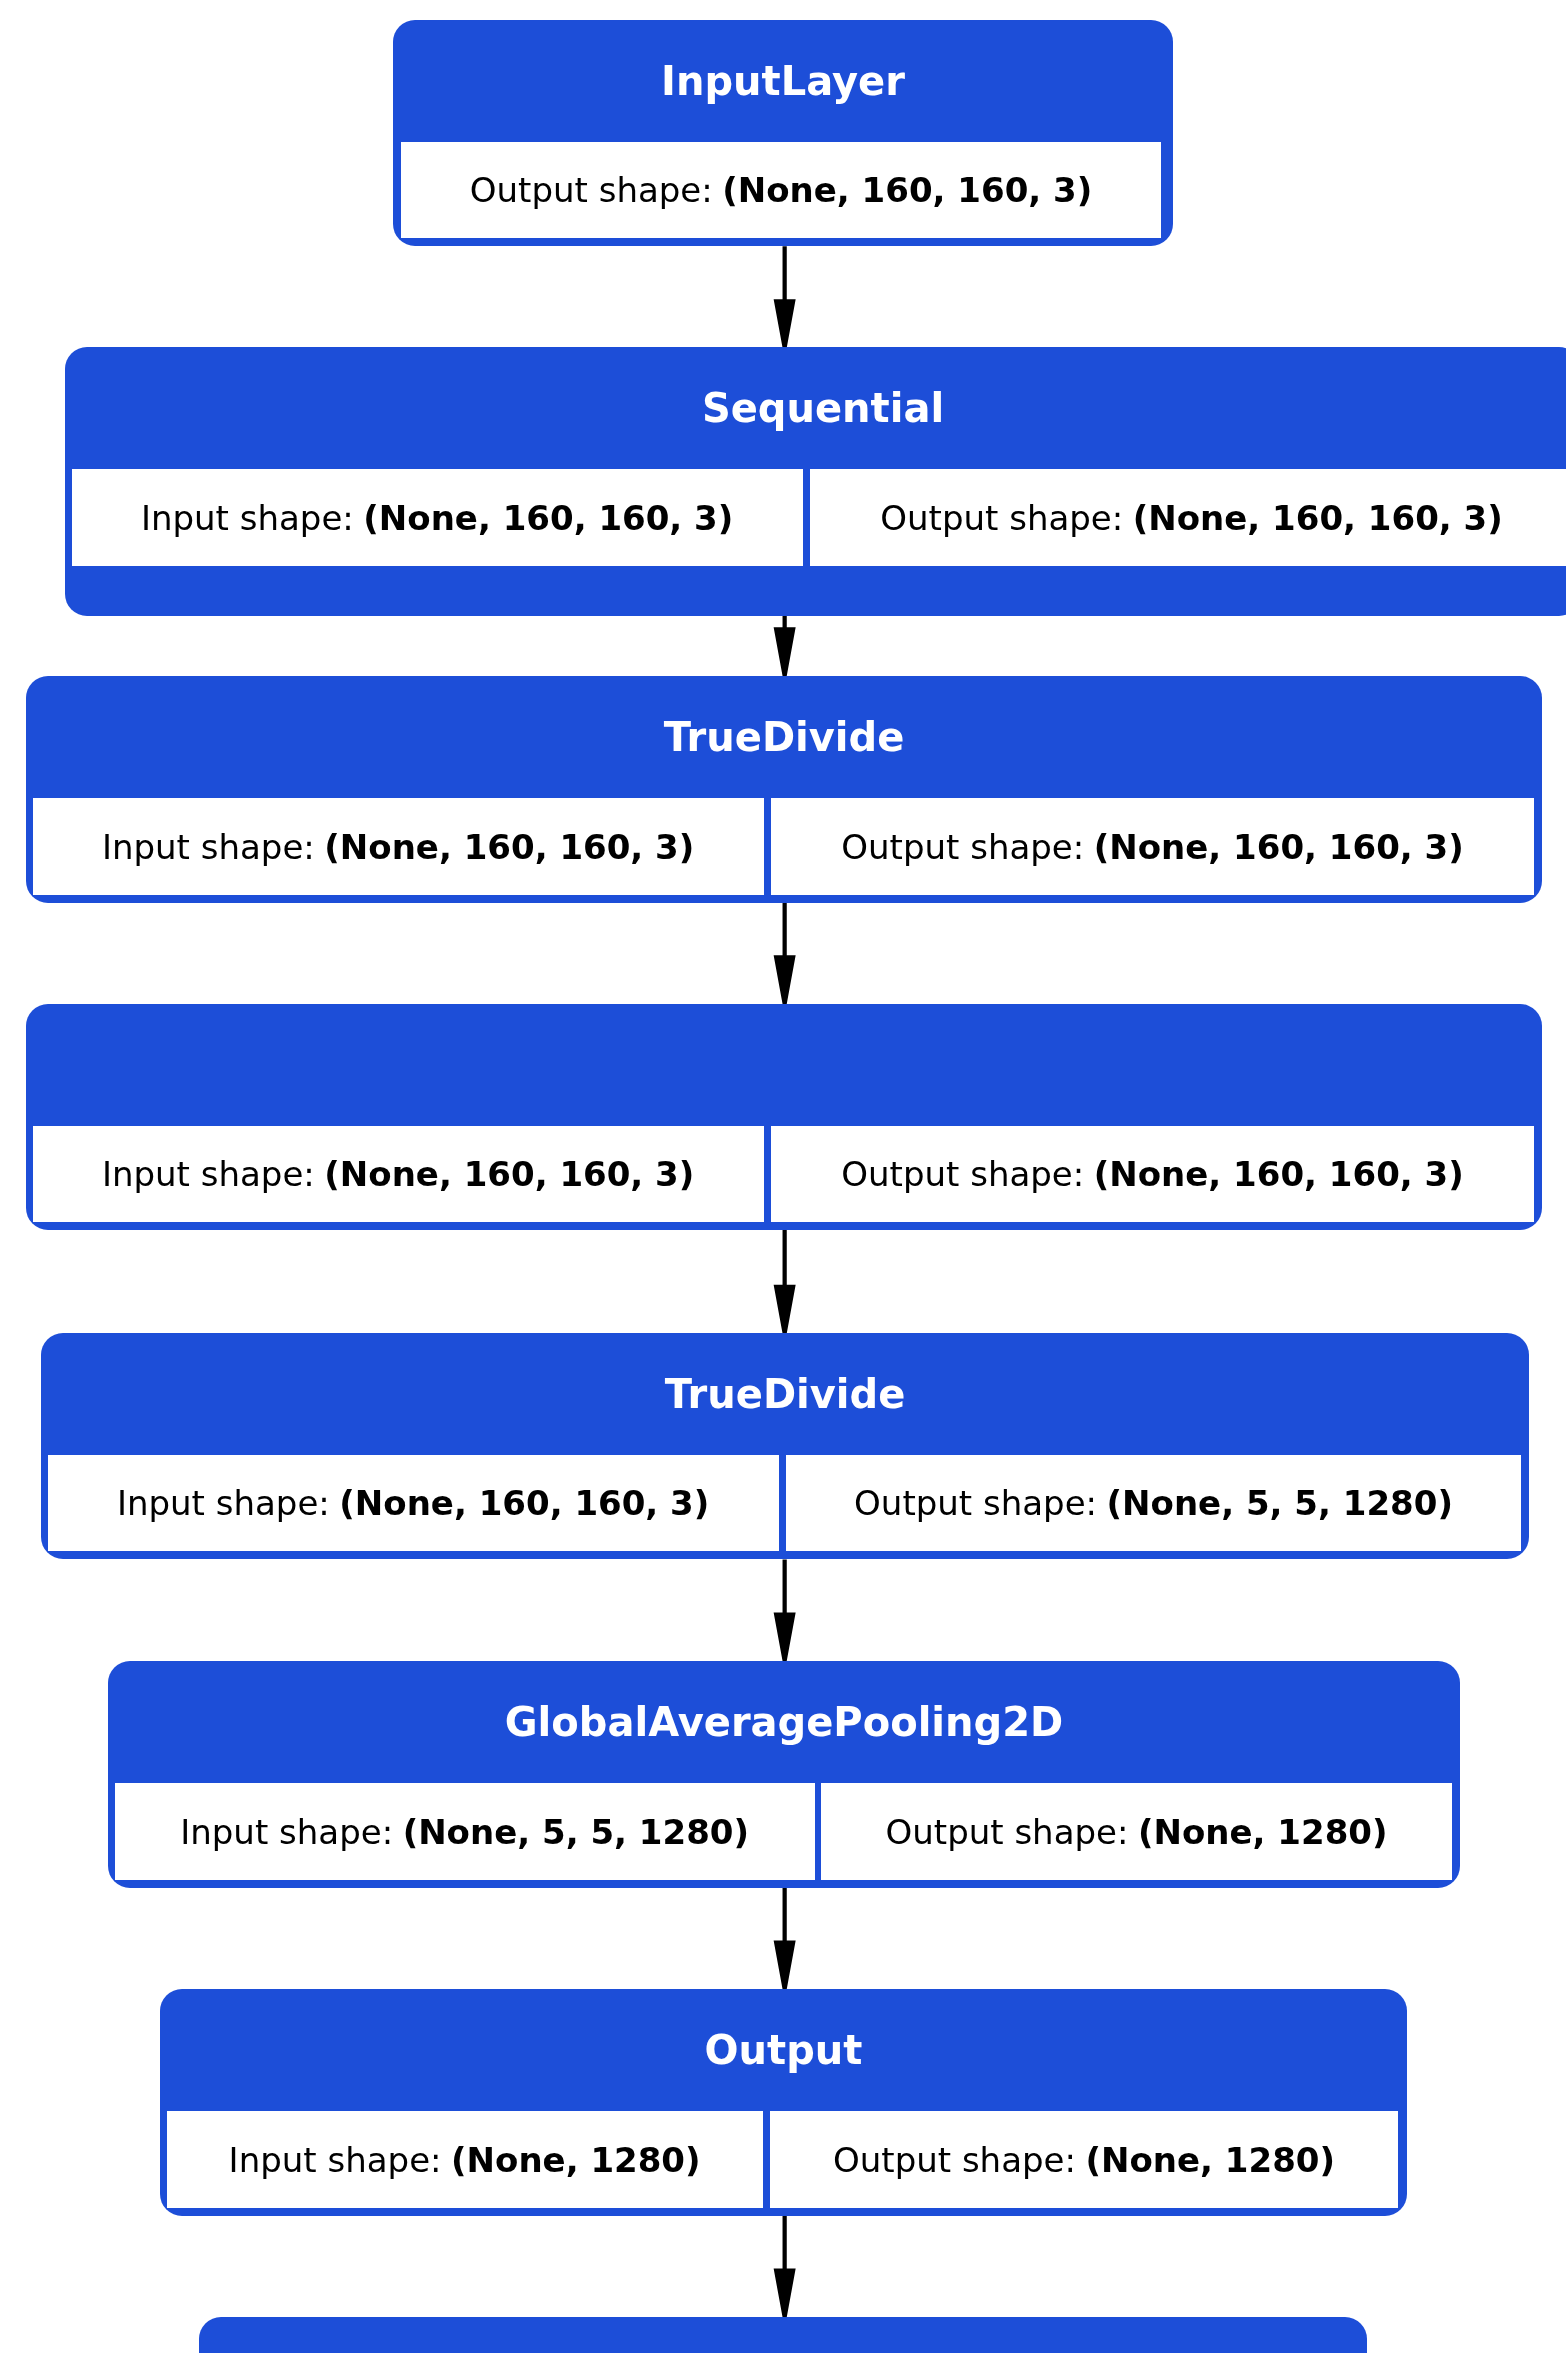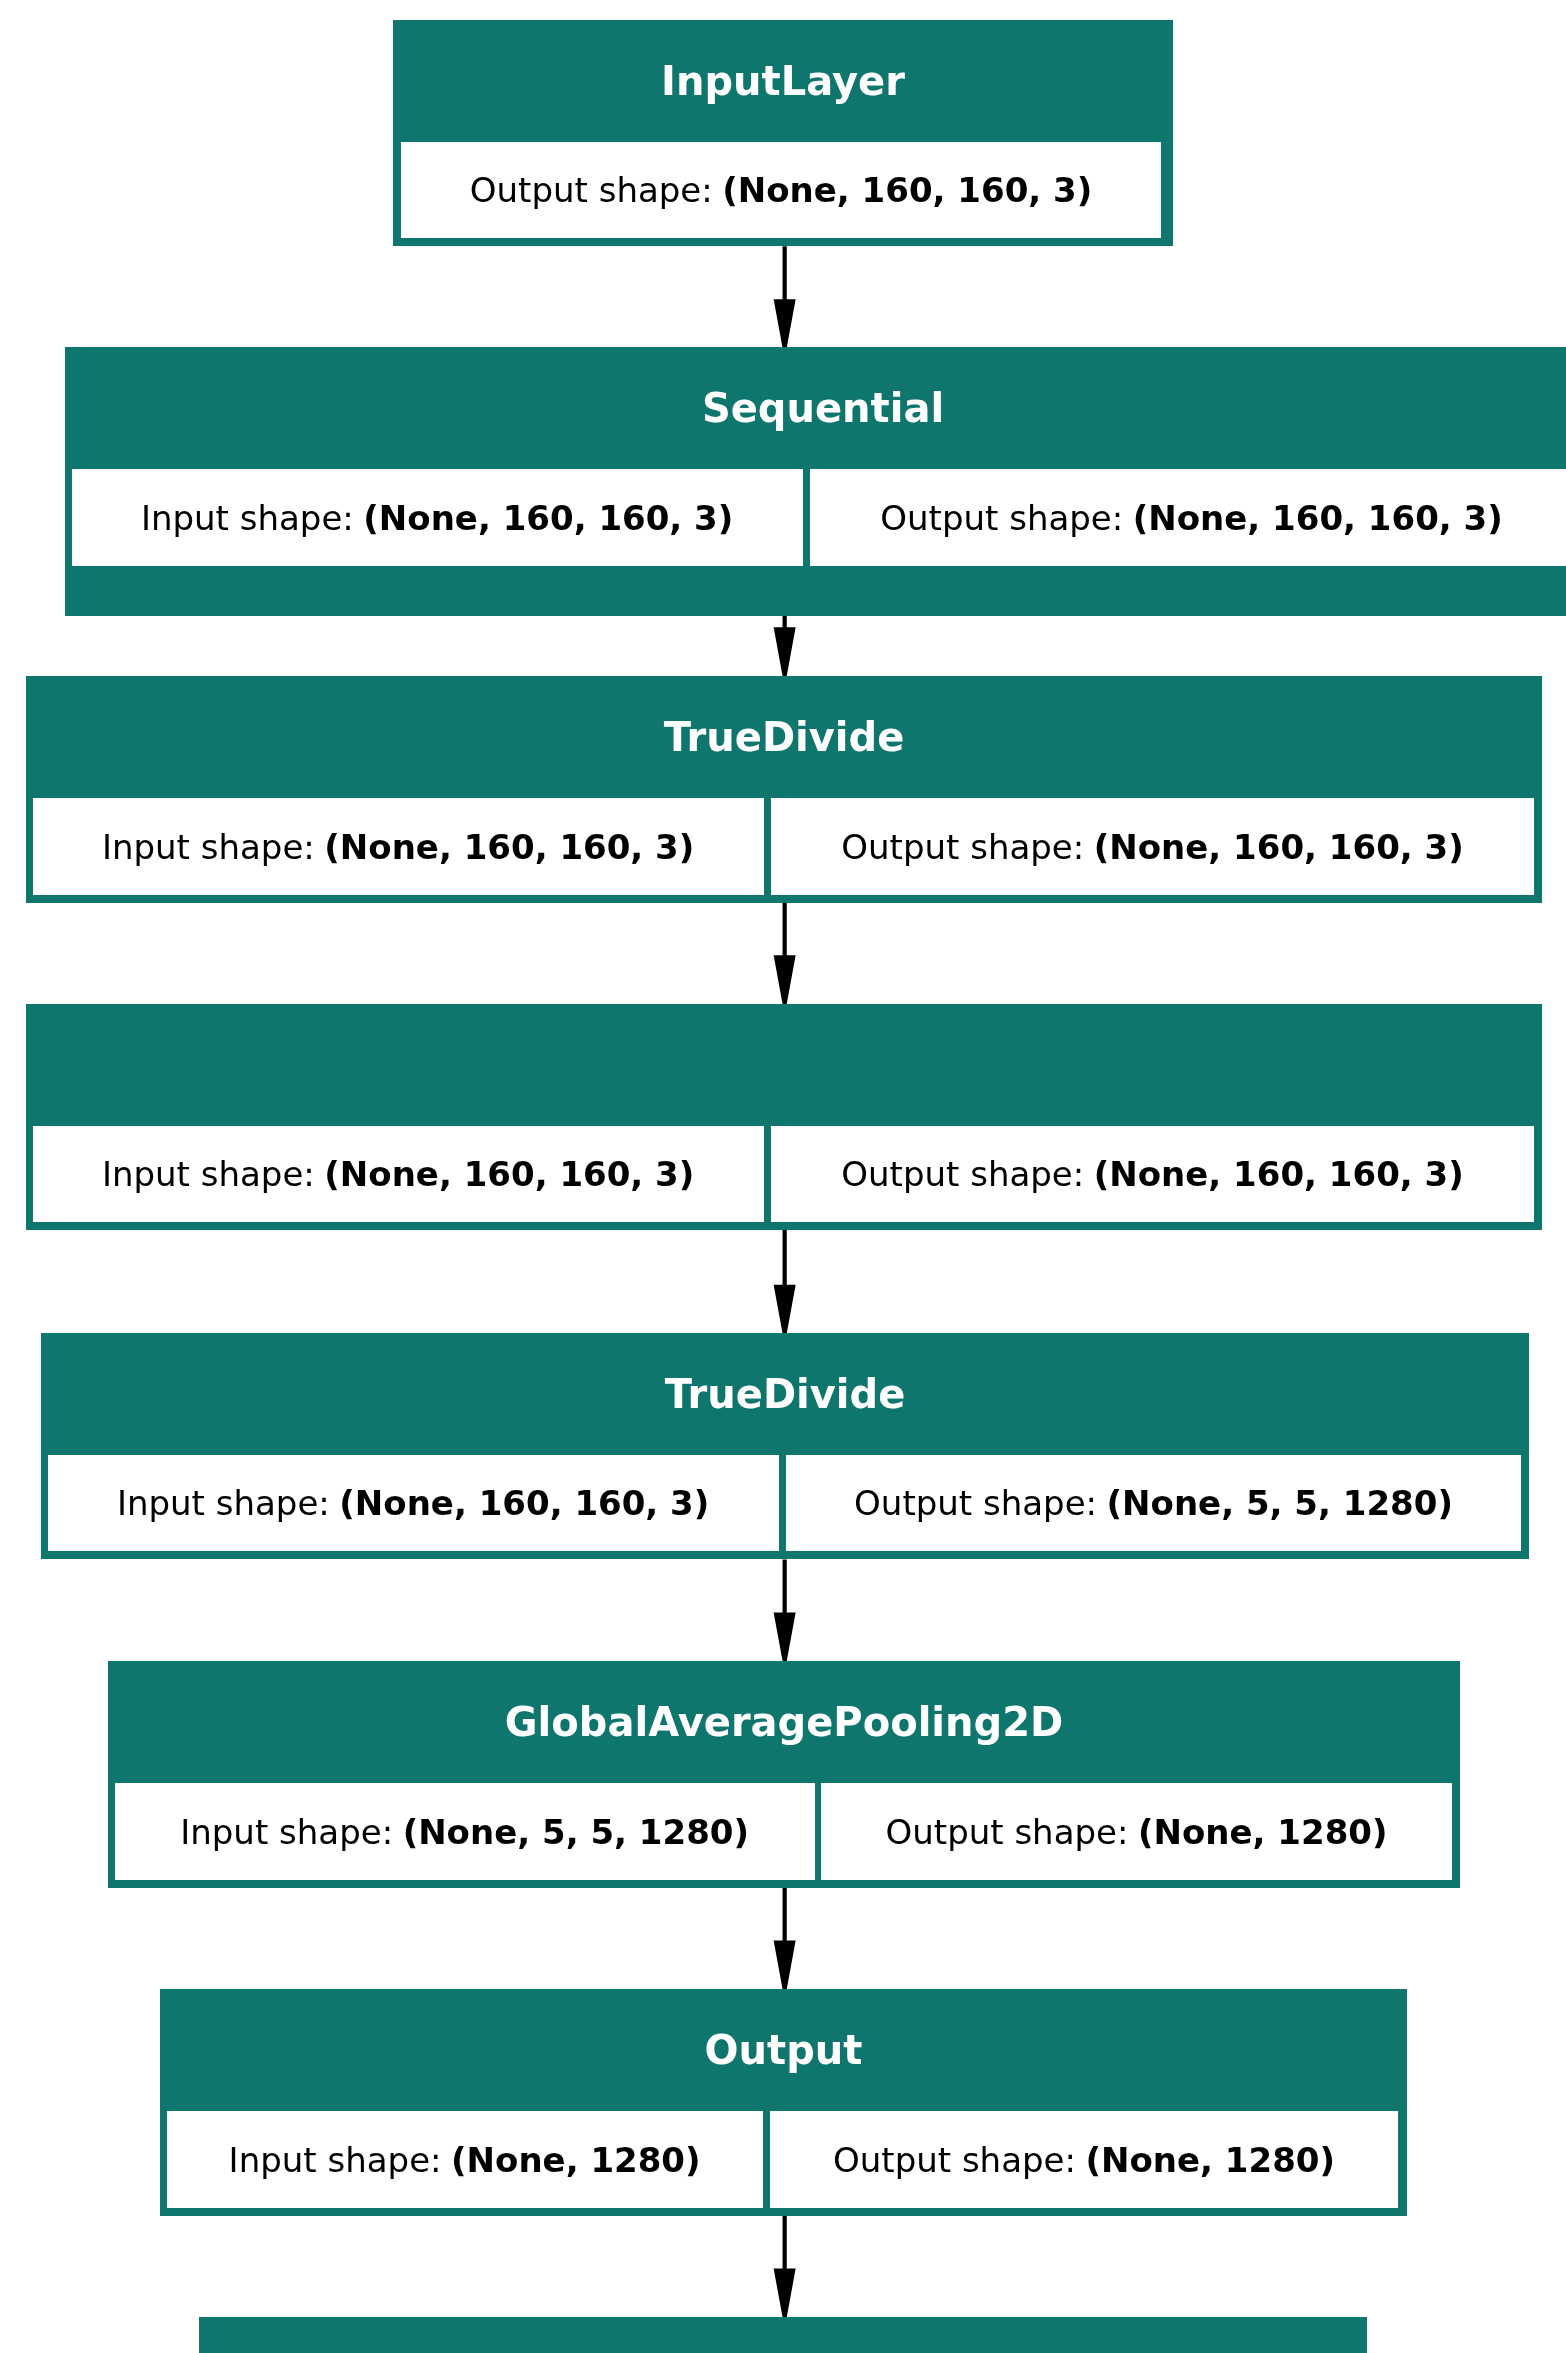--- a/index.html
+++ b/index.html
@@ -1,17 +1,17 @@
 <!DOCTYPE html>
 <html style="font-size:7.5px"><head>
 <meta charset="utf-8">
 <style>
   html, body { margin:0; padding:0; background:#ffffff; }
   body { width:1566px; height:2565px; position:relative; overflow:hidden; font-family:"DejaVu Sans", sans-serif; }
-  .node { position:absolute; background:#0f766e; box-sizing:border-box; }
+  .node { position:absolute; background:#1d4ed8; box-sizing:border-box;border-radius:22px; }
   .node .title { position:absolute; left:0; right:0; top:0; color:#fff; font-weight:bold; font-size:40px; text-align:center; display:flex; align-items:center; justify-content:center; }
   .cell { position:absolute; background:#fff; color:#000; font-size:34px; display:flex; align-items:center; justify-content:center; white-space:nowrap; }
   .cell b { font-weight:bold; margin-left:0.28em; }
   .edge { position:absolute; }
 </style>
 </head>
 <body>
 
 <svg class="edge" width="1566" height="2565" style="left:0;top:0;" viewBox="0 0 3327 5449">
   <defs>

